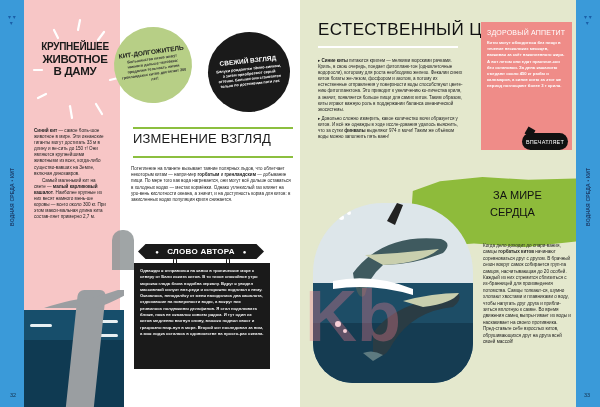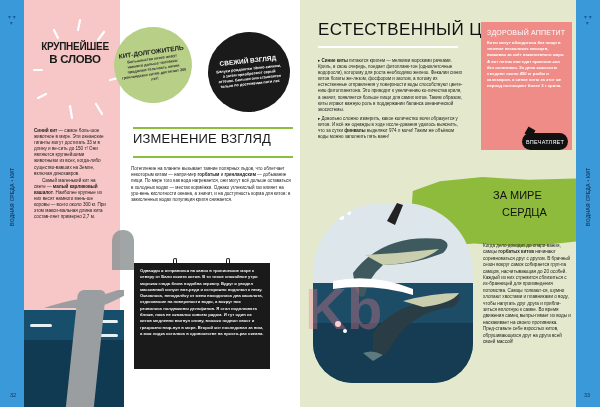--- a/index.html
+++ b/index.html
@@ -65,21 +65,21 @@
   .pink-card { left:481px; top:22px; width:91px; height:128px; background:#ef8c88; padding:7px 6px; }
   .pink-card .ttl { color:#fff; font-size:7px; font-family:"Liberation Sans Narrow","Liberation Sans",sans-serif; margin-bottom:4px; letter-spacing:0.2px; }
   .pink-card .txt { color:#fff; font-size:4.2px; line-height:6.2px; font-weight:bold; }
   .bubble { left:522px; top:133px; width:46px; height:17px; background:#111; border-radius:9px; display:flex; align-items:center; justify-content:center; }
   .bubble span { color:#fff; font-size:5.5px; font-family:"Liberation Sans Narrow","Liberation Sans",sans-serif; letter-spacing:0.2px; }
   .bubble-tail { left:526px; top:128px; width:8px; height:8px; background:#111; transform:rotate(30deg); }
 
   .green-brush { left:406px; top:177px; width:170px; height:70px; background:#8ebb3b; clip-path:polygon(4% 20%,20% 6%,45% 0,72% 4%,100% 2%,100% 92%,70% 100%,40% 95%,12% 100%,0 85%,3% 55%); }
   .h-fight-1 { left:415px; top:188px; font-size:22px; font-weight:bold; font-family:"Liberation Sans Narrow","Liberation Sans",sans-serif; color:#111; letter-spacing:0.5px; }
   .h-fight-2 { left:493px; top:189px; font-size:11px; font-family:"Liberation Sans Narrow","Liberation Sans",sans-serif; color:#111; }
-  .h-fight-3 { left:502px; top:206px; font-size:11px; font-family:"Liberation Sans Narrow","Liberation Sans",sans-serif; color:#111; }
+  .h-fight-3 { left:490px; top:206px; font-size:11px; font-family:"Liberation Sans Narrow","Liberation Sans",sans-serif; color:#111; }
 
   .whale-scene { left:313px; top:203px; width:160px; height:180px; border-radius:70px 70px 40px 40px; background:#dde6ea; overflow:hidden; }
   .w-sea { left:0; top:80px; width:160px; height:100px; background:#1d4d66; }
   .w-sea2 { left:0; top:120px; width:160px; height:60px; background:#153c52; }
   .foam { background:#fff; border-radius:50%; }
 
   .fight-text { left:483px; top:243px; width:88px; font-size:4.6px; line-height:6.4px; color:#222; }
   .fight-text b { font-weight:bold; }
 
   .watermark { color:rgba(235,120,140,0.35); font-weight:bold; font-family:"Liberation Sans", sans-serif; pointer-events:none; }
@@ -105,21 +105,22 @@
         <line x1="10" y1="60" x2="18" y2="60"></line>
         <line x1="86" y1="70" x2="94" y2="68"></line>
         <line x1="14" y1="88" x2="22" y2="84"></line>
         <line x1="46" y1="96" x2="48" y2="108"></line>
         <line x1="72" y1="94" x2="78" y2="104"></line>
       </g>
     </svg>
 
     <div class="abs title-big" style="left:30px;top:42px;width:90px;">
       <div style="font-size:10px;">КРУПНЕЙШЕЕ</div>
-      <div style="font-size:11.5px;">В СЛОВО</div>
+      <div style="font-size:11.5px;">ЖИВОТНОЕ</div>
+      <div style="font-size:11.5px;">В ДАМУ</div>
     </div>
 
     <div class="abs intro">
       <p><b>Синий кит</b><span> — самое боль-шое животное в мире. Эти океанские гиганты могут достигать 33 м в длину и ве-сить до 150 т! Они являются крупнейшими животными из всех, когда-либо существо-вавших на Земле, включая динозавров.</span></p>
       <p style="text-indent:8px;"><span>Самый маленький кит на свете — </span><b>малый карликовый кашалот</b><span>. Наиболее крупные из них весят намного мень-ше коровы — всего около 300 кг. При этом макси-мальная длина кита состав-ляет примерно 2,7 м.</span></p>
     </div>
 
     <div class="abs gray-shape"></div>
 
     <div class="abs tail-scene">
@@ -144,20 +145,25 @@
       <div class="txt">Белухи рождаются тёмно-синими, а затем приобретают серый оттенок. Белыми они становятся только по достижении пяти лет.</div>
     </div>
 
     <div class="abs green-rule-l"></div>
     <div class="abs h-climate">ИЗМЕНЕНИЕ ВЗГЛЯД</div>
     <div class="abs green-rule-l2"></div>
     <div class="abs climate-text">
       <span>Потепление на планете вызывает таяние полярных льдов, что облегчает некоторым китам — напри-мер </span><b>горбатым</b><span> и </span><b>гренландским</b><span> — добывание пищи. По мере того как вода нагревается, они могут всё дольше оставаться в холодных водах — местах кормёжки. Однако углекислый газ влияет на уро-вень кислотности океана, а значит, и на доступность корма для китов: в закисленных водах популяция криля снижается.</span>
     </div>
 
+    <div class="abs author-banner">
+      <span class="dot">●</span>
+      <span>СЛОВО АВТОРА</span>
+      <span class="dot">●</span>
+    </div>
     <div class="abs hook" style="left:173px;top:258px;"></div>
     <div class="abs hook" style="left:226px;top:258px;"></div>
     <div class="abs author-box">
       <div>Однажды я отправился на каноэ в тропическое море к северу от Бали искать китов. В то тихое спокойное утро морская гладь была подобна зеркалу. Вдруг я увидел массивный силуэт впе-реди и осторожно подплыл к нему. Оказалось, неподалёку от меня находились два кашалота, отдыхавшие на поверхности воды, а вокруг них резвилось полдюжины дельфинов. Я стал подплывать ближе, пока не оказался совсем рядом. И тут один из китов медленно выгнул спину, высоко поднял хвост и грациозно ныр-нул в море. Второй кит последовал за ним, а моя лодка осталась в одиночестве на просто-рах океана.</div>
     </div>
 
   </div>
 
   <div class="abs right-page"></div>
 
@@ -192,21 +198,21 @@
       <path d="M60 130 Q80 100 145 90 Q150 96 140 104 Q100 108 80 140 Q70 160 60 150 Z" fill="#2a3c44"></path>
       <path d="M90 98 Q120 90 146 90 Q140 100 110 104 Z" fill="#c9cfae"></path>
       <path d="M50 150 Q60 146 70 152 L60 158 Z" fill="#5d7a80"></path>
     </svg>
     <div class="abs foam" style="left:26px;top:12px;width:5px;height:5px;"></div>
     <div class="abs foam" style="left:34px;top:8px;width:4px;height:4px;"></div>
     <div class="abs foam" style="left:22px;top:118px;width:6px;height:6px;"></div>
     <div class="abs foam" style="left:30px;top:126px;width:4px;height:4px;"></div>
   </div>
 
-  <div class="abs watermark" style="left:305px;top:280px;font-size:58px;line-height:1;">Kb</div>
+  <div class="abs watermark" style="left:305px;top:280px;font-size:72px;line-height:1;">Kb</div>
 
   <div class="abs fight-text">
     <span>Когда дело доходит до спари-вания, самцы </span><b>горбатых китов</b><span> начинают соревноваться друг с другом. В брачный сезон вокруг самок собирается груп-па самцов, насчитывающая до 20 особей. Каждый из них стремится сблизиться с из-бранницей для произведения потомства. Самцы толкают-ся, шумно хлопают хвостами и плавниками о воду, чтобы напугать друг друга и прибли-зиться вплотную к самке. Во время движения самец выпры-гивает из воды и наскакивает на своего противника. Пред-ставьте себе взрослых китов, обрушивающихся друг на друга всей своей массой!</span>
   </div>
 
   <div class="abs blue-strip-r"></div>
   <div class="abs drops" style="left:584px;top:14px;">▾ ▾<br>&nbsp;▾</div>
   <div class="abs vert-label" style="left:585px;top:226px;">ВОДНАЯ СРЕДА • КИТ</div>
   <div class="abs page-num" style="left:584px;top:392px;color:#14324f;">33</div>
 </div>

